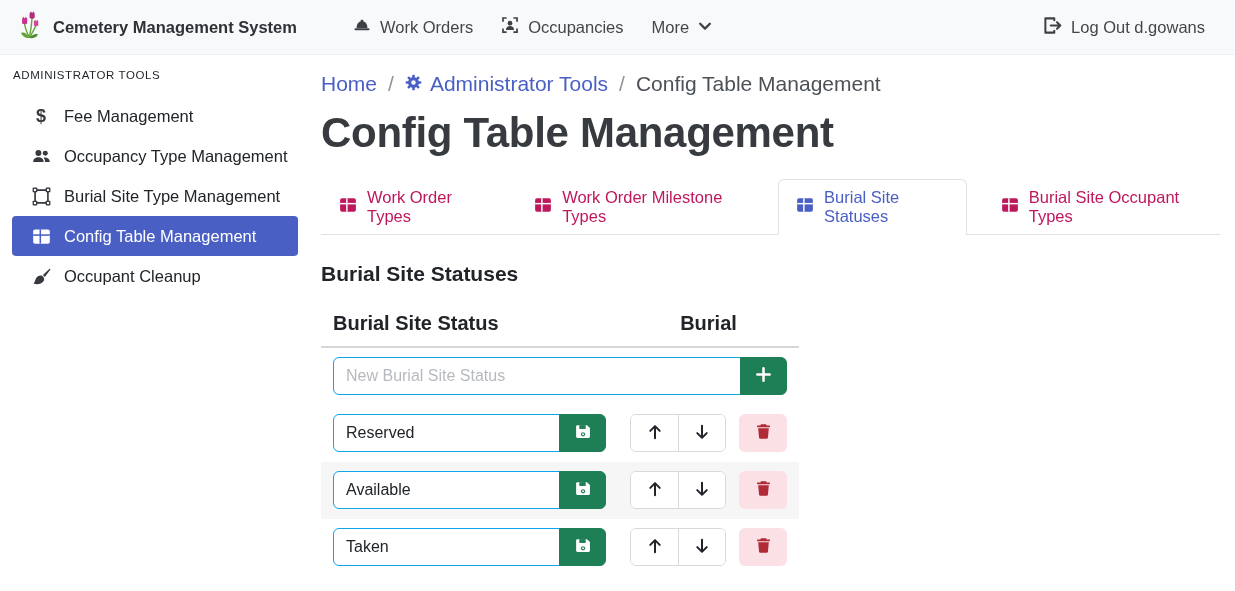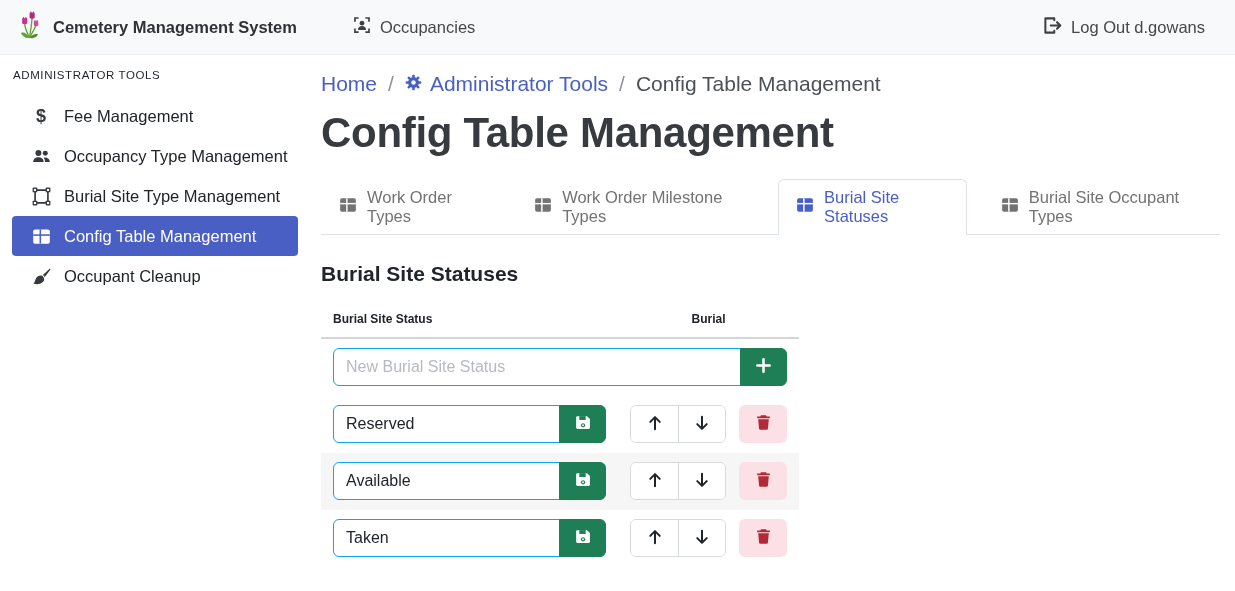--- a/index.html
+++ b/index.html
@@ -42,29 +42,29 @@
   .main { flex:1; padding:9px 15px 0 11px; }
   .breadcrumb { display:flex; align-items:center; font-size:21px; margin-top:8px; }
   .breadcrumb .crumb-link { color:#4a5fc4; cursor:pointer; display:flex; align-items:center; gap:8px; }
   .breadcrumb .sep { color:#8d9399; margin:0 11px; }
   .breadcrumb .crumb-current { color:#4b5157; }
   h1.page-title { font-size:42px; font-weight:600; color:#373b3f; margin:13px 0 22px; letter-spacing:-.3px; }
   
   .tabs { display:flex; gap:16px; border-bottom:1px solid #dee2e6; align-items:flex-end; }
   .tab {
     display:flex; align-items:center; gap:10px; padding:8px 17px;
-    font-size:16.5px; color:#737373; cursor:pointer;
+    font-size:16.5px; color:#be185d; cursor:pointer;
     border:1px solid transparent; border-radius:6px 6px 0 0; margin-bottom:-1px;
   }
   .tab.active { background:#fff; border-color:#dee2e6 #dee2e6 #fff #dee2e6; color:#4a5fc4; }
   .section-heading { font-size:21px; font-weight:700; color:#212529; margin:27px 0 16px; }
   
   table.cfg { border-collapse:collapse; width:475px; }
   table.cfg th {
-    text-align:left; font-size:12px; font-weight:700; color:#212529;
+    text-align:left; font-size:20px; font-weight:700; color:#212529;
     padding:10px 12px 11px; border-bottom:2px solid #d4d6d8;
   }
   table.cfg th.opt { text-align:center; width:176px; }
   table.cfg td { padding:9px 12px 10px; vertical-align:middle; }
   table.cfg tbody tr:nth-child(3) { background:#f6f6f7; }
   .input-group { display:flex; width:100%; }
   .input-group.fixed { width:273px; }
   .form-input {
     flex:1; min-width:0; height:38px; border:1px solid #0ea5e9;
     border-radius:6px 0 0 6px; padding:0 12px; font-size:16px; color:#212529;
@@ -109,26 +109,44 @@
         </g>
       </svg>
     </span>
     <span class="brand-title">Cemetery Management System</span>
   </div>
 
   <div class="nav-links">
     <div class="nav-link">
       <span>
         <svg width="18" height="18" viewBox="0 0 16 16" fill="currentColor">
+          <path d="M3.2 10.6 C3.2 6.6 5.1 4.6 8 4.6 C10.9 4.6 12.8 6.6 12.8 10.6 Z"></path>
+          <rect x="6.9" y="3.4" width="2.2" height="3.2" rx="0.5"></rect>
+          <rect x="1.3" y="10.8" width="13.4" height="1.8" rx="0.9"></rect>
+        </svg>
+      </span>
+      <span>Work Orders</span>
+    </div>
+    <div class="nav-link">
+      <span>
+        <svg width="18" height="18" viewBox="0 0 16 16" fill="currentColor">
           <path d="M1 1 h4 v1.5 H2.5 V5 H1 Z M11 1 h4 v4 h-1.5 V2.5 H11 Z M1 11 h1.5 v2.5 H5 V15 H1 Z M13.5 11 H15 v4 h-4 v-1.5 h2.5 Z"></path>
           <circle cx="8" cy="6.4" r="2.1"></circle>
           <path d="M4.4 12.5 c0-2.3 1.6-3.6 3.6-3.6 s3.6 1.3 3.6 3.6 Z"></path>
         </svg>
       </span>
       <span>Occupancies</span>
+    </div>
+    <div class="nav-link">
+      <span>More</span>
+      <span>
+        <svg width="14" height="14" viewBox="0 0 16 16" fill="none" stroke="currentColor" stroke-width="2.6" stroke-linecap="round" stroke-linejoin="round">
+          <path d="M2.5 5.5 L8 11 L13.5 5.5"></path>
+        </svg>
+      </span>
     </div>
   </div>
 
   <div class="nav-link logout">
     <span>
       <svg width="19" height="19" viewBox="0 0 16 16" fill="none" stroke="currentColor" stroke-width="1.7" stroke-linecap="round" stroke-linejoin="round">
         <path d="M9.5 3.5 V2 H2 v12 h7.5 v-1.5"></path>
         <path d="M6.5 8 H14.5 M11.8 5.2 L14.6 8 L11.8 10.8"></path>
       </svg>
     </span>

